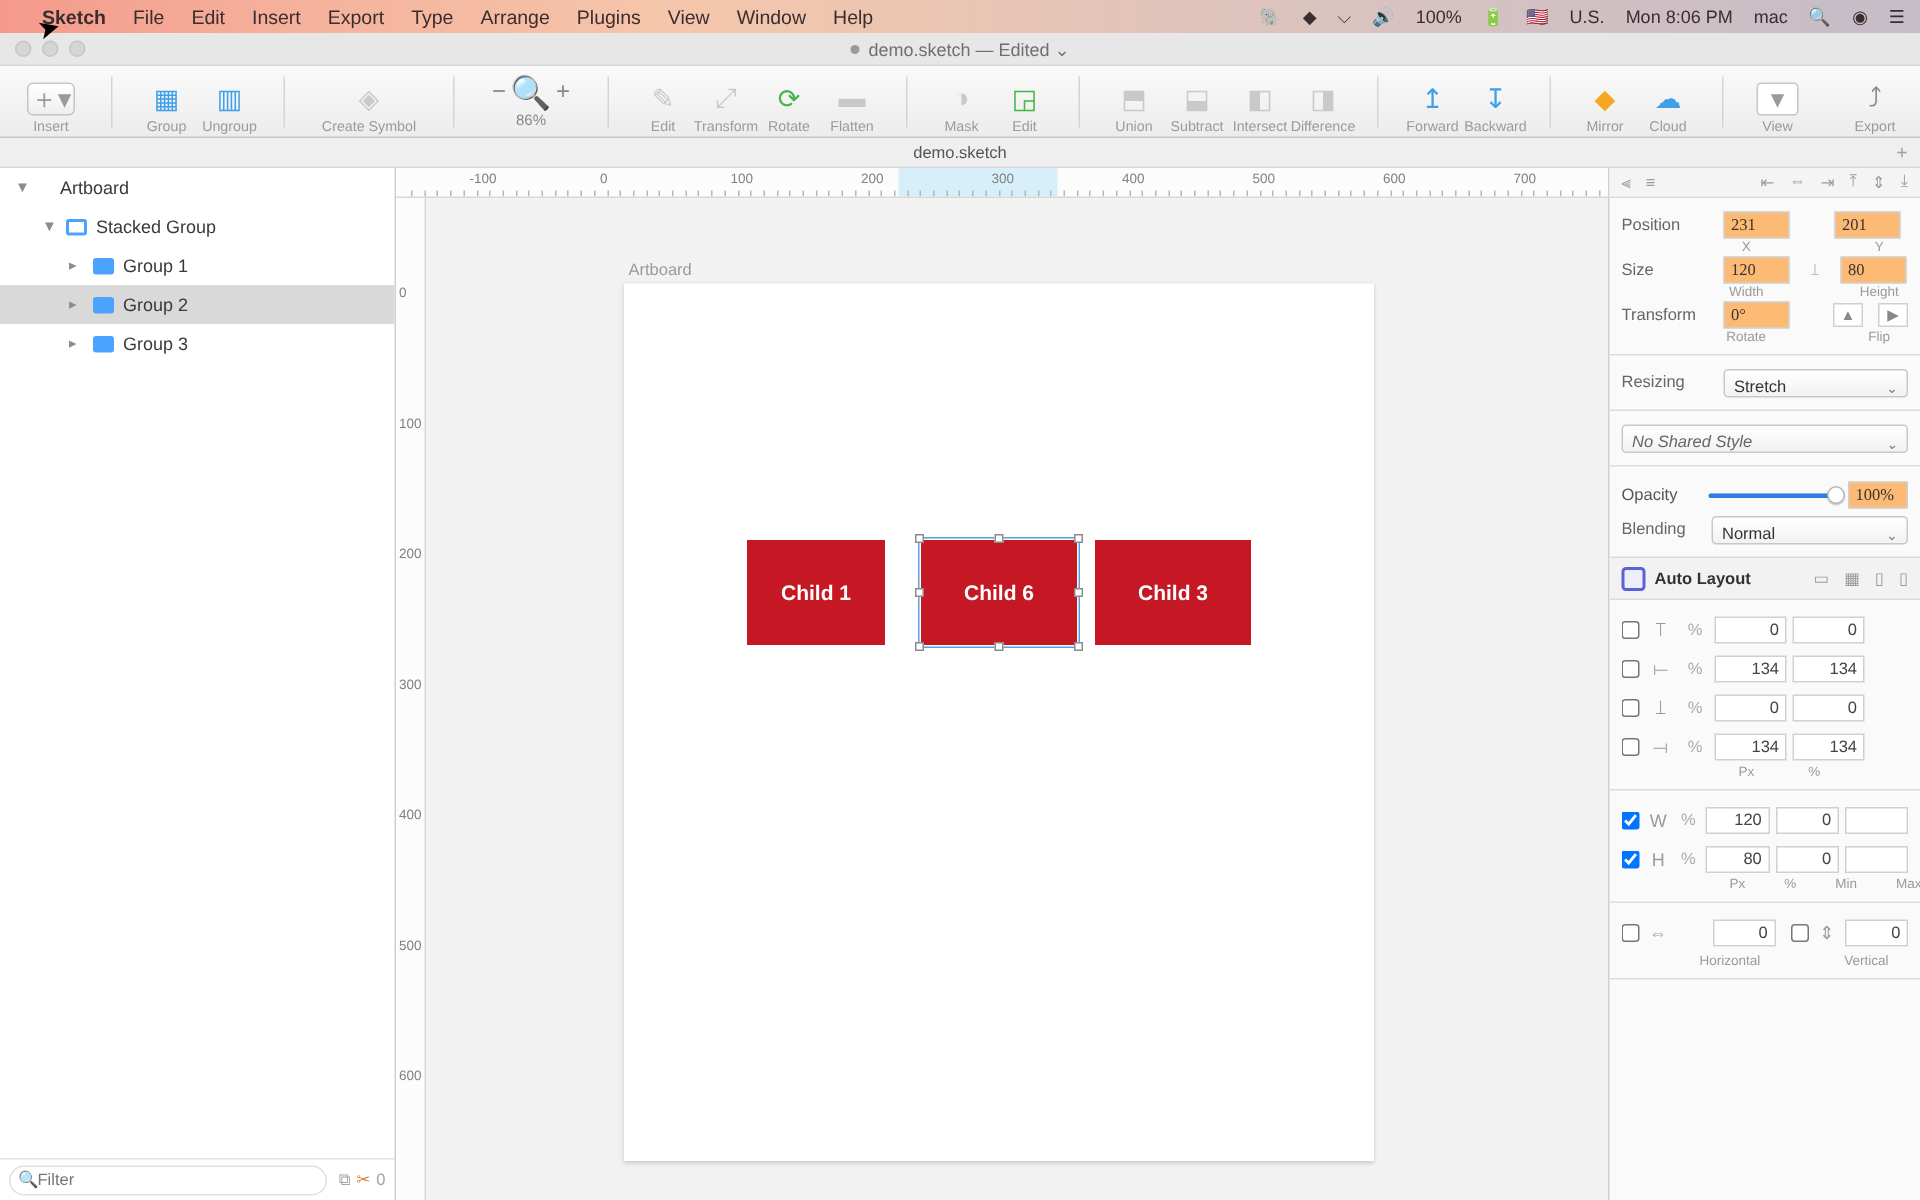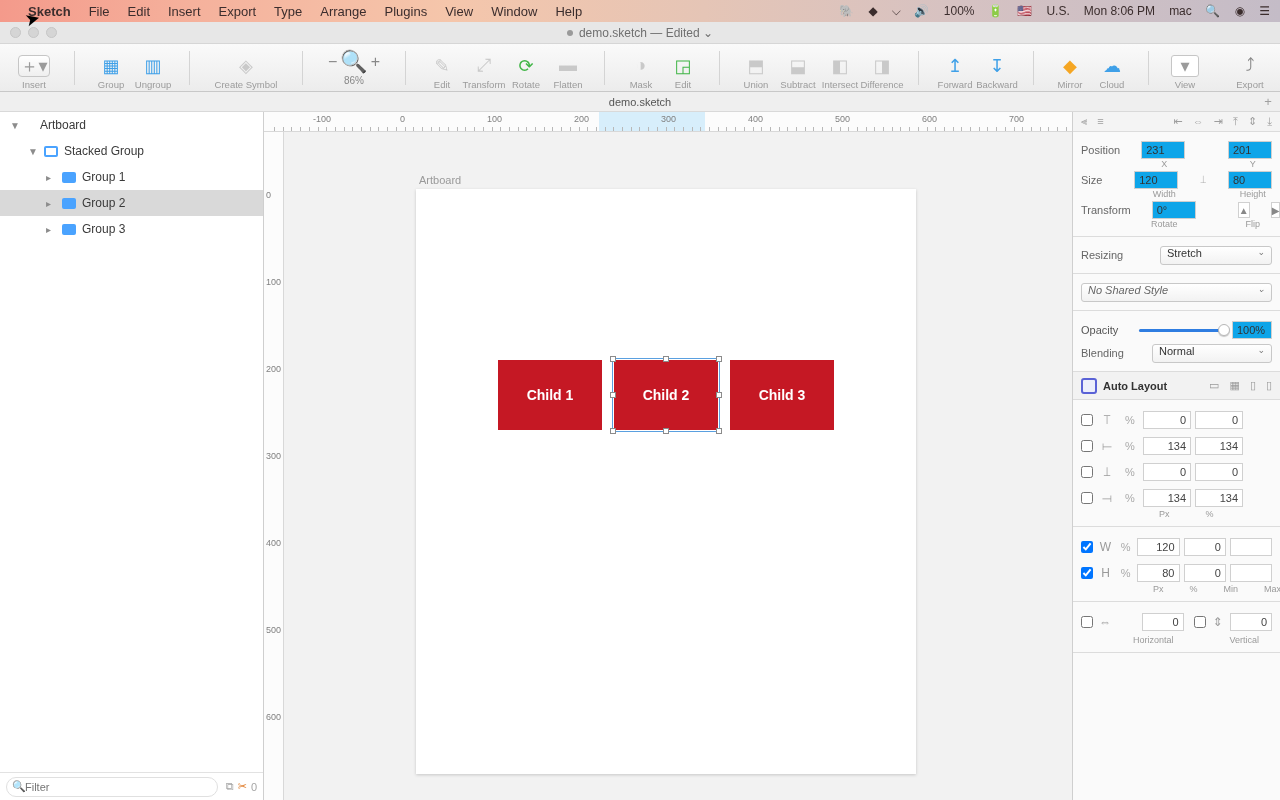--- a/index.html
+++ b/index.html
@@ -66,27 +66,27 @@
 .artboard { position: absolute; background: #fff; box-shadow: 0 1px 3px rgba(0,0,0,0.18); }
 .child-box { position: absolute; background: #c51824; color: #fff; font-size: 14px; font-weight: 700; display: flex; align-items: center; justify-content: center; }
 .selection { position: absolute; border: 1px solid #5aa0e0; }
 .handle { position: absolute; width: 6px; height: 6px; background: #fff; border: 1px solid #8b8b8b; }
 
 
 .inspector { width: 208px; background: #fafafa; border-left: 1px solid #cfcfcf; font-size: 11px; color: #555; display: flex; flex-direction: column; }
 .insp-top-icons { height: 20px; border-bottom: 1px solid #dcdcdc; display: flex; align-items: center; padding: 0 8px; gap: 12px; color: #9d9d9d; background:#f4f4f4; justify-content: space-between;}
 .insp-top-icons .grp { display:flex; gap:10px; }
 .insp-block { border-bottom: 1px solid #dcdcdc; padding: 7px 8px; }
-.insp-row { display: flex; align-items: center; height: 22px; gap: 21px; }
+.insp-row { display: flex; align-items: center; height: 22px; gap: 10px; }
 .insp-row label { width: 58px; color: #666; }
-.insp-input { width: 44px; height: 18px; border: 1px solid #cfcfcf; background: #0ea5e9; font-size: 11px; text-align: left; padding: 0 4px; color: #333; }
+.insp-input { width: 44px; height: 18px; border: 1px solid #cfcfcf; background: #fdba74; font-size: 11px; text-align: left; padding: 0 4px; color: #333; font-family: Liberation Serif, serif; }
 .insp-sub-row { display:flex; gap:6px; margin-left:64px; margin-top:-2px;}
 .insp-sub-row div { width:44px; text-align:center; font-size:9px; color:#9a9a9a;}
 .select-row { height: 22px; display: flex; align-items: center; }
-.select-box { flex: 1; height: 19px; border: 1px solid #c8c8c8; border-radius: 3px; background: linear-gradient(#fff,#f2f2f2); padding: 0 6px; font-size: 11px; display: flex; align-items: flex-start; justify-content: space-between; color:#333;}
+.select-box { flex: 1; height: 19px; border: 1px solid #c8c8c8; border-radius: 3px; background: linear-gradient(#fff,#f2f2f2); padding: 0 6px; font-size: 11px; display: flex; align-items: flex-end; justify-content: space-between; color:#333;}
 .select-box .chev { font-size: 9px; color: #787878; }
 .chk-row { display:flex; align-items:center; gap:6px; height: 24px; }
 .chk-row input[type=checkbox] { width:12px; height:12px; }
 .slider-row { display:flex; align-items:center; gap:8px; height: 24px; }
 .slider-track { flex:1; height:3px; background:#d5d5d5; position:relative; border-radius:2px; }
 .slider-track .fill { position:absolute; top:0; left:0; height:3px; background:#2f7de1; border-radius:2px; }
 .slider-thumb { position:absolute; top:-5px; width:12px; height:12px; border-radius:50%; background:#fff; border:1px solid #b8b8b8; box-shadow:0 1px 1px rgba(0,0,0,0.2); }
 .insp-header { height: 28px; display:flex; align-items:center; padding:0 8px; gap:8px; background:#f2f2f2; border-bottom:1px solid #dcdcdc; justify-content: space-between;}
 .insp-header .ttl { font-weight:600; color:#333; display:flex; gap:6px; align-items:center;}
 .box-ic { width:16px; height:16px; border:2px solid #5a62d6; border-radius:3px; background:#eceefb; }
@@ -421,22 +421,22 @@
           <div class="tick" style="top: 145px;">100</div>
           <div class="tick" style="top: 232px;">200</div>
           <div class="tick" style="top: 319px;">300</div>
           <div class="tick" style="top: 406px;">400</div>
           <div class="tick" style="top: 493px;">500</div>
           <div class="tick" style="top: 580px;">600</div>
         </div>
       <div class="canvas">
         <div class="artboard-label" style="left:135px; top:42px;">Artboard</div>
         <div class="artboard" style="left:132px; top:57px; width:500px; height:585px;">
-          <div class="child-box" style="left:82px; top:171px; width:104px; height:70px;">Child 1</div>
-          <div class="child-box" style="left:198px; top:171px; width:104px; height:70px;">Child 2</div>
+          <div class="child-box" style="left:82px; top:171px; width:92px; height:70px;">Child 1</div>
+          <div class="child-box" style="left:198px; top:171px; width:104px; height:70px;">Child 6</div>
           <div class="child-box" style="left:314px; top:171px; width:104px; height:70px;">Child 3</div>
 
           <div class="selection" style="left:196px; top:169px; width:108px; height:74px;">
             <div class="handle" style="left:-3px; top:-3px;"></div>
             <div class="handle" style="left:50%; margin-left:-3px; top:-3px;"></div>
             <div class="handle" style="right:-3px; top:-3px;"></div>
             <div class="handle" style="left:-3px; top:50%; margin-top:-3px;"></div>
             <div class="handle" style="right:-3px; top:50%; margin-top:-3px;"></div>
             <div class="handle" style="left:-3px; bottom:-3px;"></div>
             <div class="handle" style="left:50%; margin-left:-3px; bottom:-3px;"></div>

